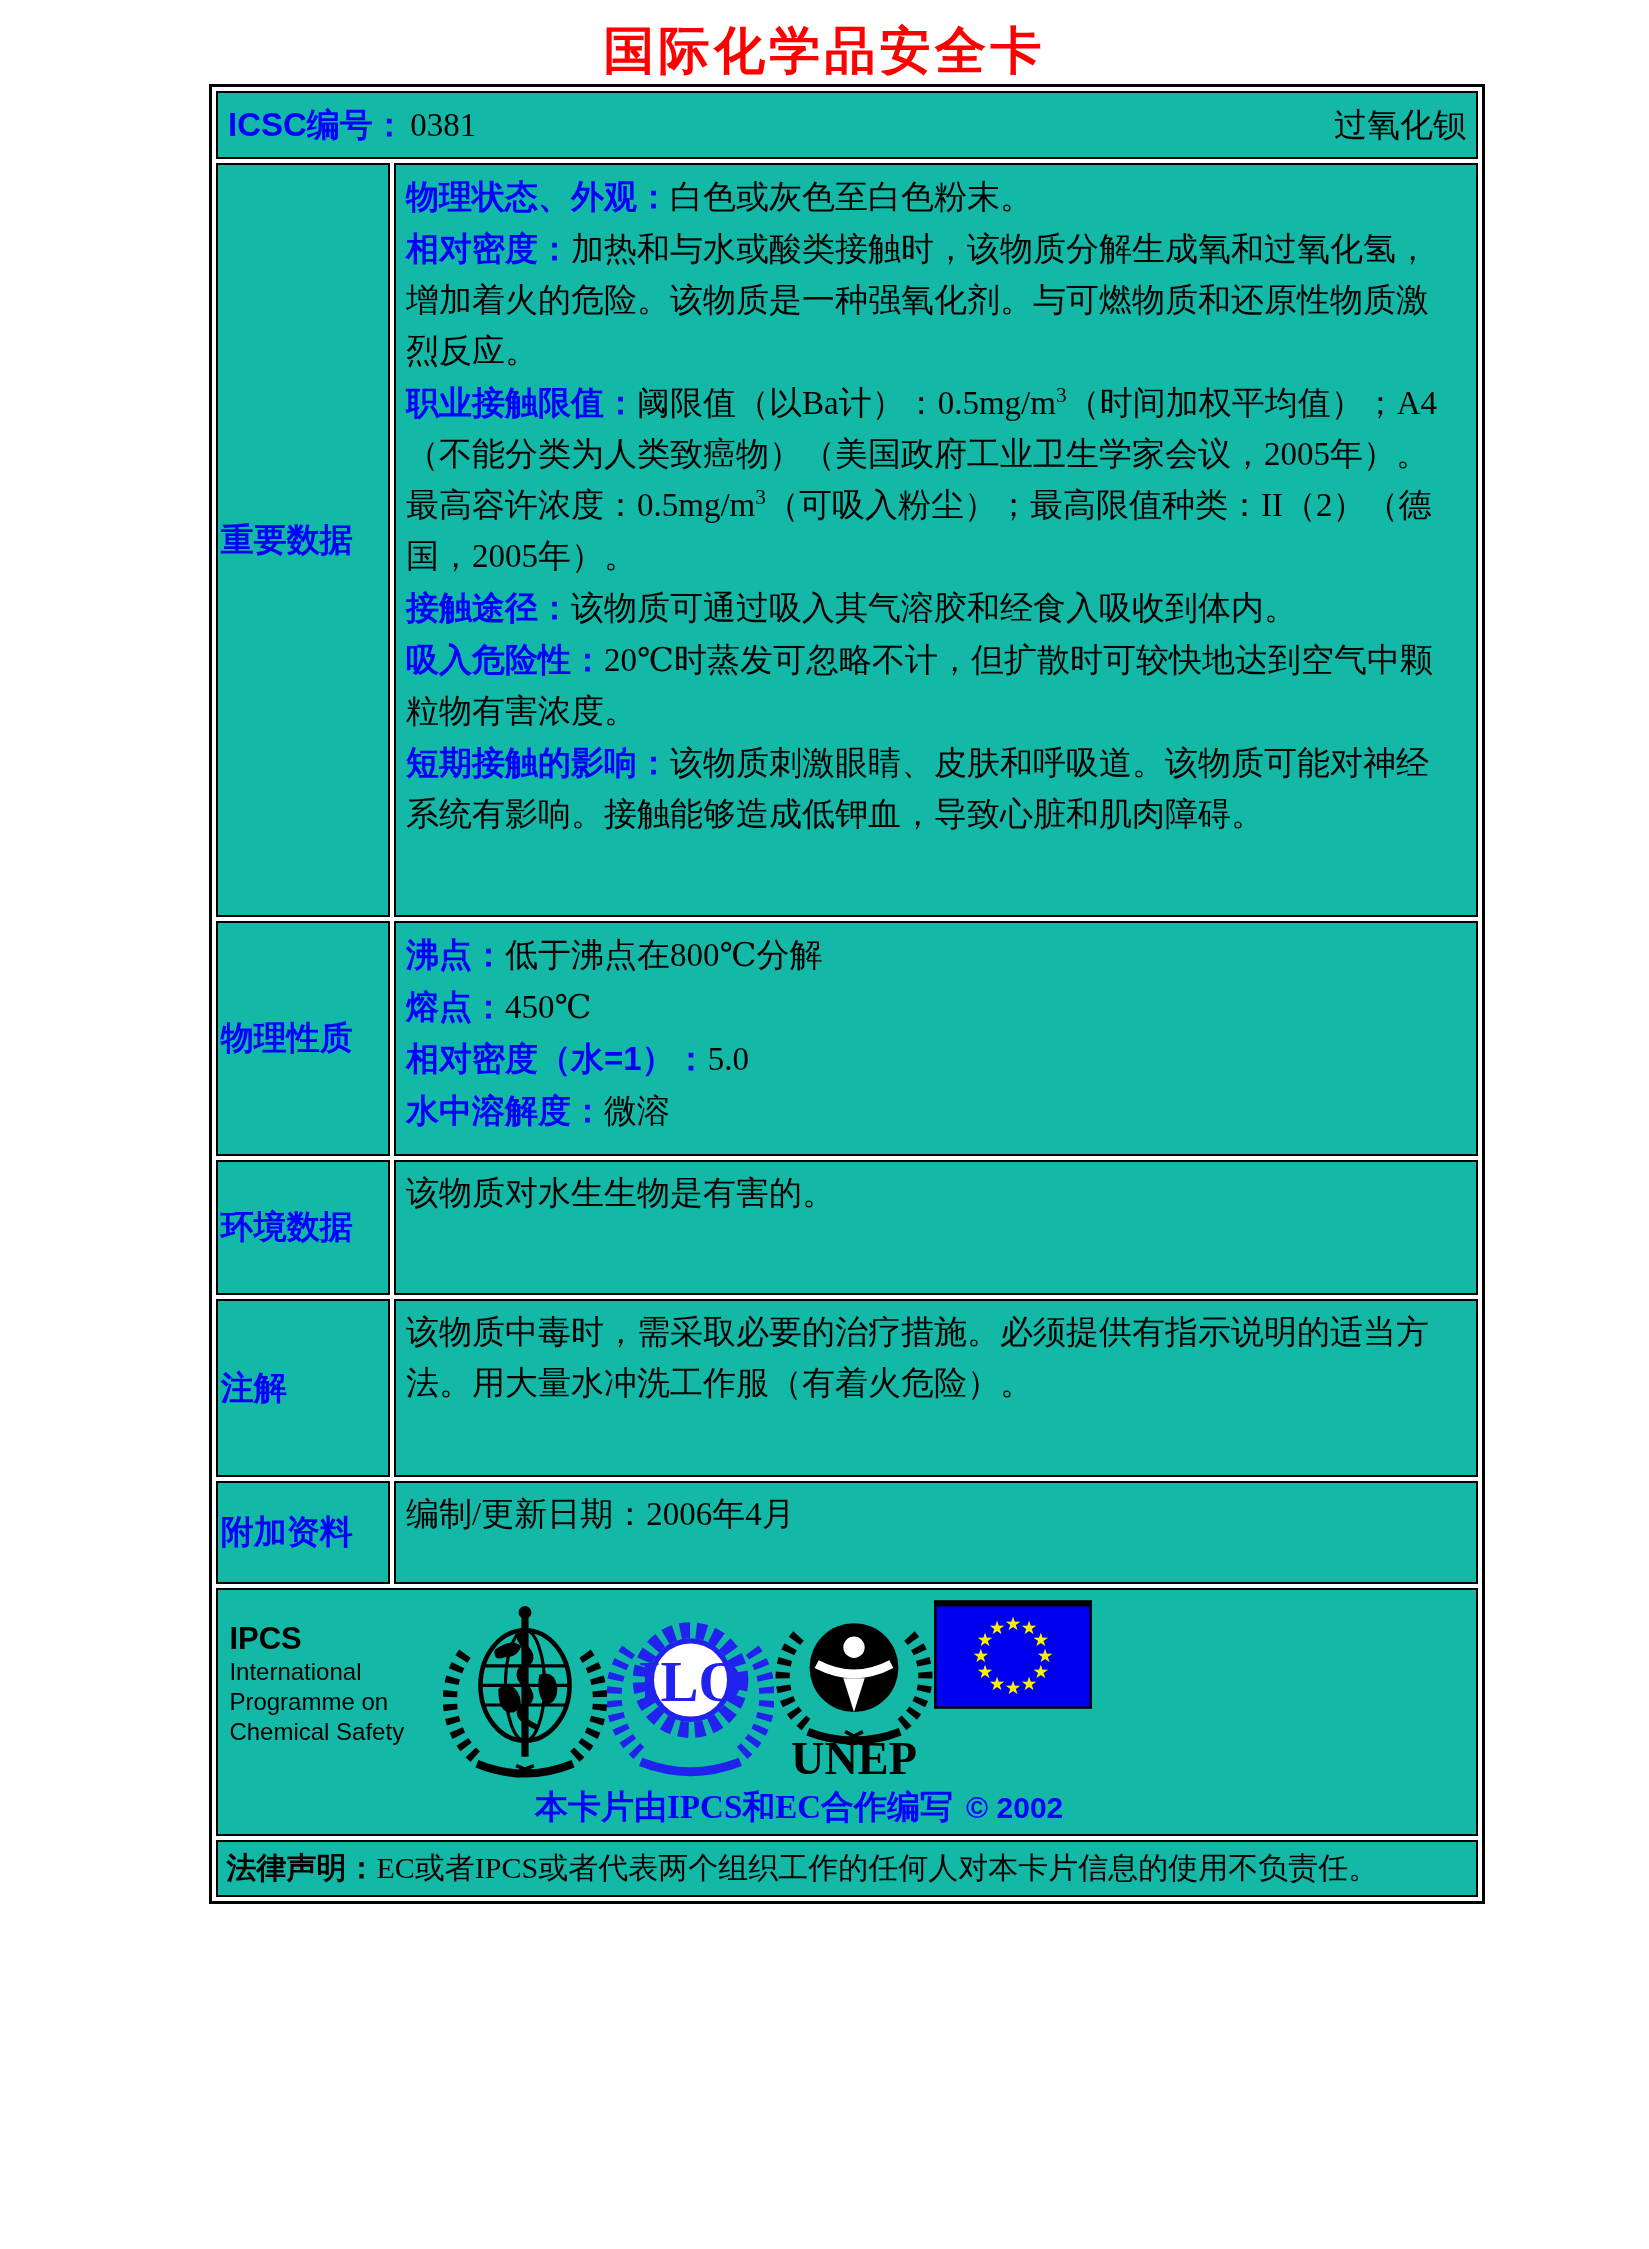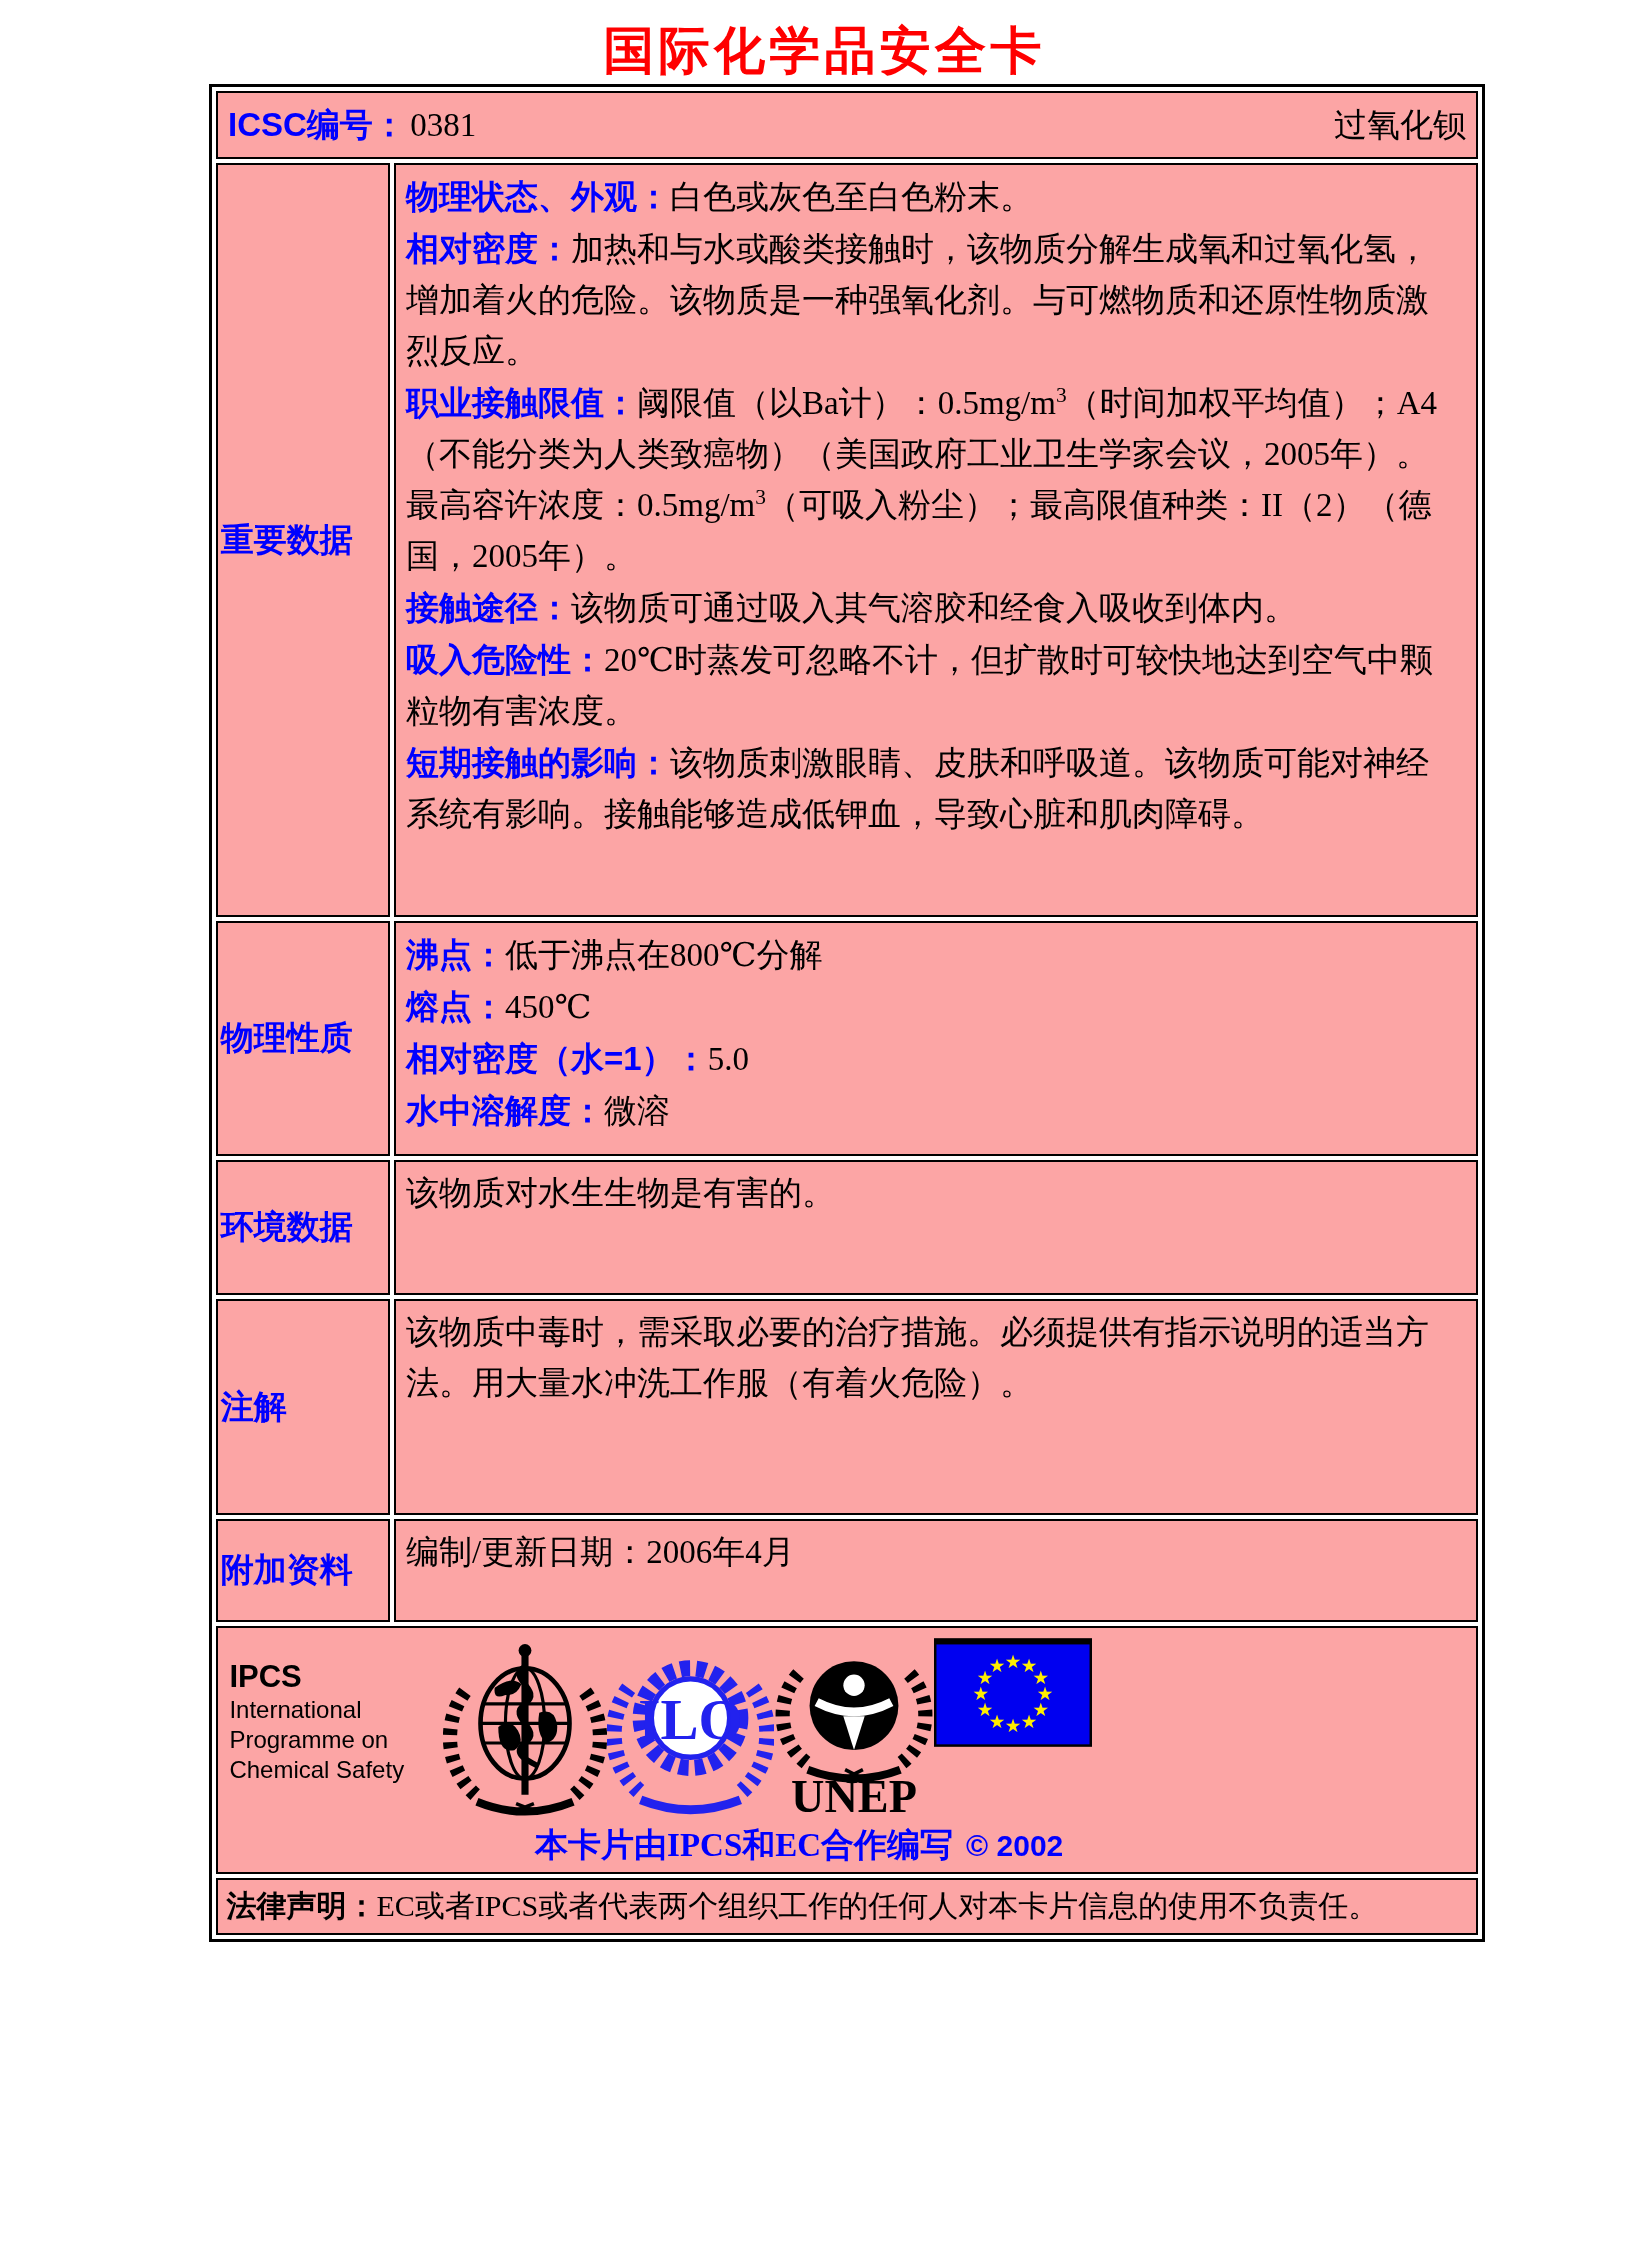--- a/index.html
+++ b/index.html
@@ -16,21 +16,21 @@
     font-family:"Liberation Serif","DejaVu Serif",serif;
   }
   .card{
     position:absolute; left:209px; top:84px; width:1276px;
   }
   table.card-table{
     width:100%;
     border-collapse:separate; border-spacing:4.3px;
     border:3.6px solid #000; background:#fff;
   }
-  td{ border:2.8px solid #000; vertical-align:top; background:#fca5a5;margin-top:36px; }
+  td{ border:2.8px solid #000; vertical-align:top; background:#14b8a6;margin-top:36px; }
   
   td.header-cell{ height:68px; vertical-align:middle; padding:0 10px; }
   .header-flex{ display:flex; align-items:center; width:100%; }
   .icsc-label{
     color:#0000ff; font-weight:bold; font-size:33px;
     font-family:"Liberation Sans","DejaVu Sans",sans-serif;
   }
   .icsc-number{ font-size:33px; margin-left:4.3px; }
   .chem-name{ margin-left:auto; font-size:33px; }
   
@@ -46,21 +46,21 @@
   }
   .field{ display:block; }
   .field-label{
     color:#0000ff; font-weight:bold;
     font-family:"Liberation Sans","DejaVu Sans",sans-serif;
   }
   sup{ font-size:21.4px; line-height:0; }
   .h-important{ height:754px; }
   .h-physical { height:235px; }
   .h-env      { height:135px; }
-  .h-notes    { height:216px; }
+  .h-notes    { height:178px; }
   .h-addl     { height:103px; }
   
   td.logos-cell{ height:192px; padding:10px 107px 4.3px 11.4px; vertical-align:top; }
   .logos-flex{ display:flex; align-items:flex-start; }
   .ipcs-block{
     font-family:"Liberation Sans","DejaVu Sans",sans-serif;
     font-size:24px; line-height:30px; padding-top:20px; width:214px;
   }
   .ipcs-acronym{ font-size:31px; font-weight:bold; line-height:37px; }
   .credit-line{

